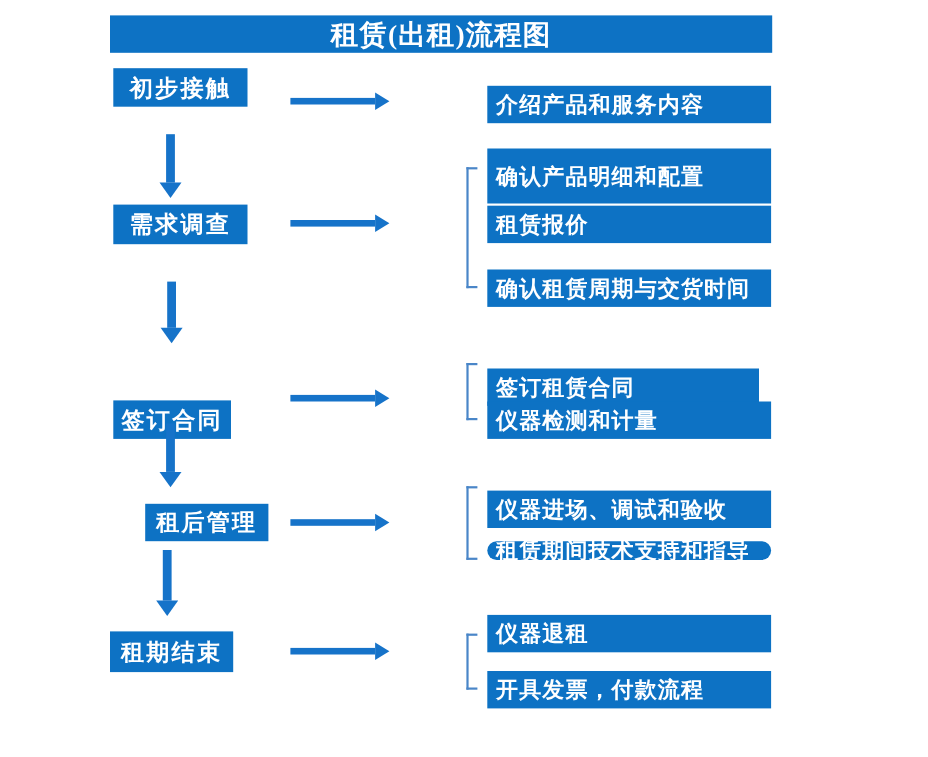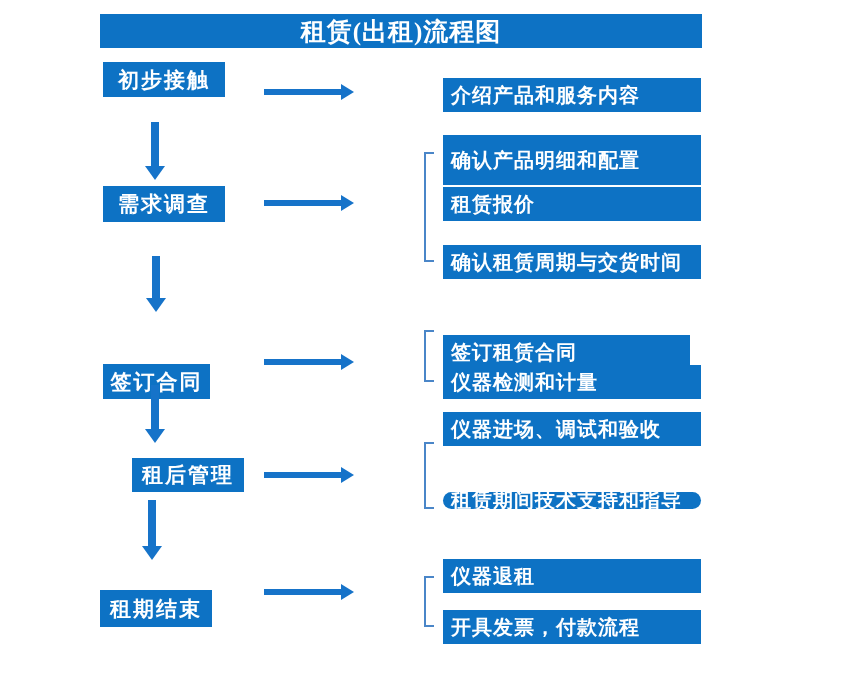--- a/index.html
+++ b/index.html
@@ -99,23 +99,23 @@
     <div class="box step-box" style="left: 103px; top: 364px; width: 107px; height: 35px;">签订合同</div>
     <div class="h-arrow-shaft" style="left: 264px; top: 359px; width: 77px; height: 6px;"></div>
     <div class="h-arrow-head" style="left: 341px; top: 354px;"></div>
     <div class="bracket" style="left: 424px; top: 330px; height: 52px;"></div>
     <div class="box detail-box" style="left: 443px; top: 313px; width: 247px; height: 34px; margin-top: 22px;">签订租赁合同</div>
     <div class="box detail-box" style="left: 443px; top: 365px; width: 258px; height: 34px;">仪器检测和计量</div>
     <div class="box step-box" style="left: 100px; top: 458px; width: 112px; height: 34px; margin-left: 32px;">租后管理</div>
     <div class="h-arrow-shaft" style="left: 264px; top: 472px; width: 77px; height: 6px;"></div>
     <div class="h-arrow-head" style="left: 341px; top: 467px;"></div>
     <div class="bracket" style="left: 424px; top: 442px; height: 67px;"></div>
-    <div class="box detail-box" style="left: 443px; top: 412px; width: 258px; height: 34px;">仪器进场、调试和验收</div>
+    <div class="box detail-box" style="left: 443px; top: 446px; width: 258px; height: 34px;">仪器进场、调试和验收</div>
     <div class="box detail-box" style="left: 443px; top: 492px; width: 258px; height: 17px; border-radius: 13px;">租赁期间技术支持和指导</div>
-    <div class="box step-box" style="left: 100px; top: 574px; width: 112px; height: 37px; margin-top: 16px;">租期结束</div>
+    <div class="box step-box" style="left: 100px; top: 574px; width: 112px; height: 37px;">租期结束</div>
     <div class="h-arrow-shaft" style="left: 264px; top: 589px; width: 77px; height: 6px;"></div>
     <div class="h-arrow-head" style="left: 341px; top: 584px;"></div>
     <div class="bracket" style="left: 424px; top: 576px; height: 51px;"></div>
     <div class="box detail-box" style="left: 443px; top: 559px; width: 258px; height: 34px;">仪器退租</div>
     <div class="box detail-box" style="left: 443px; top: 610px; width: 258px; height: 34px;">开具发票，付款流程</div>
     <div class="v-arrow-shaft" style="left: 151px; top: 122px; width: 8px; height: 44px;"></div>
     <div class="v-arrow-head" style="left: 145px; top: 166px;"></div>
     <div class="v-arrow-shaft" style="left: 152px; top: 256px; width: 8px; height: 42px;"></div>
     <div class="v-arrow-head" style="left: 146px; top: 298px;"></div>
     <div class="v-arrow-shaft" style="left: 151px; top: 385px; width: 8px; height: 44px;"></div>

